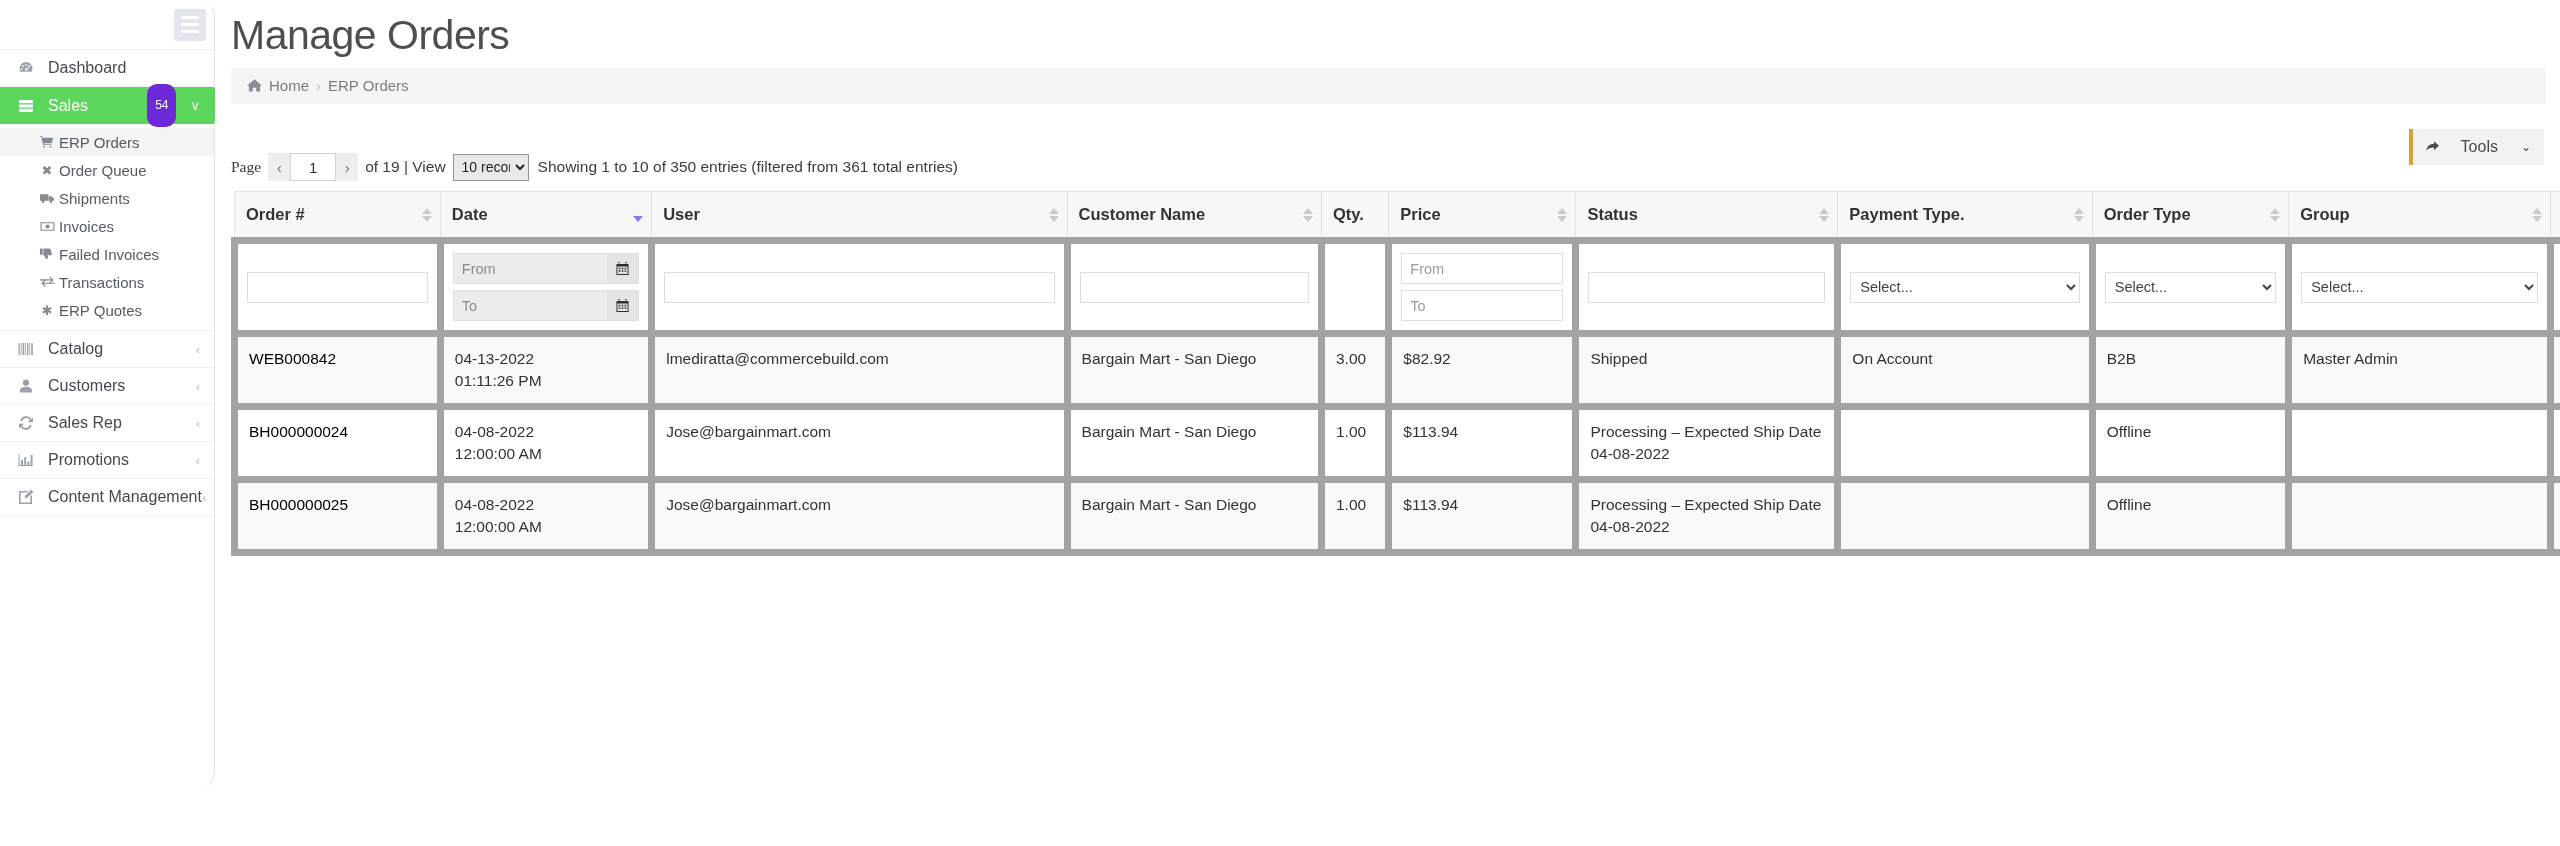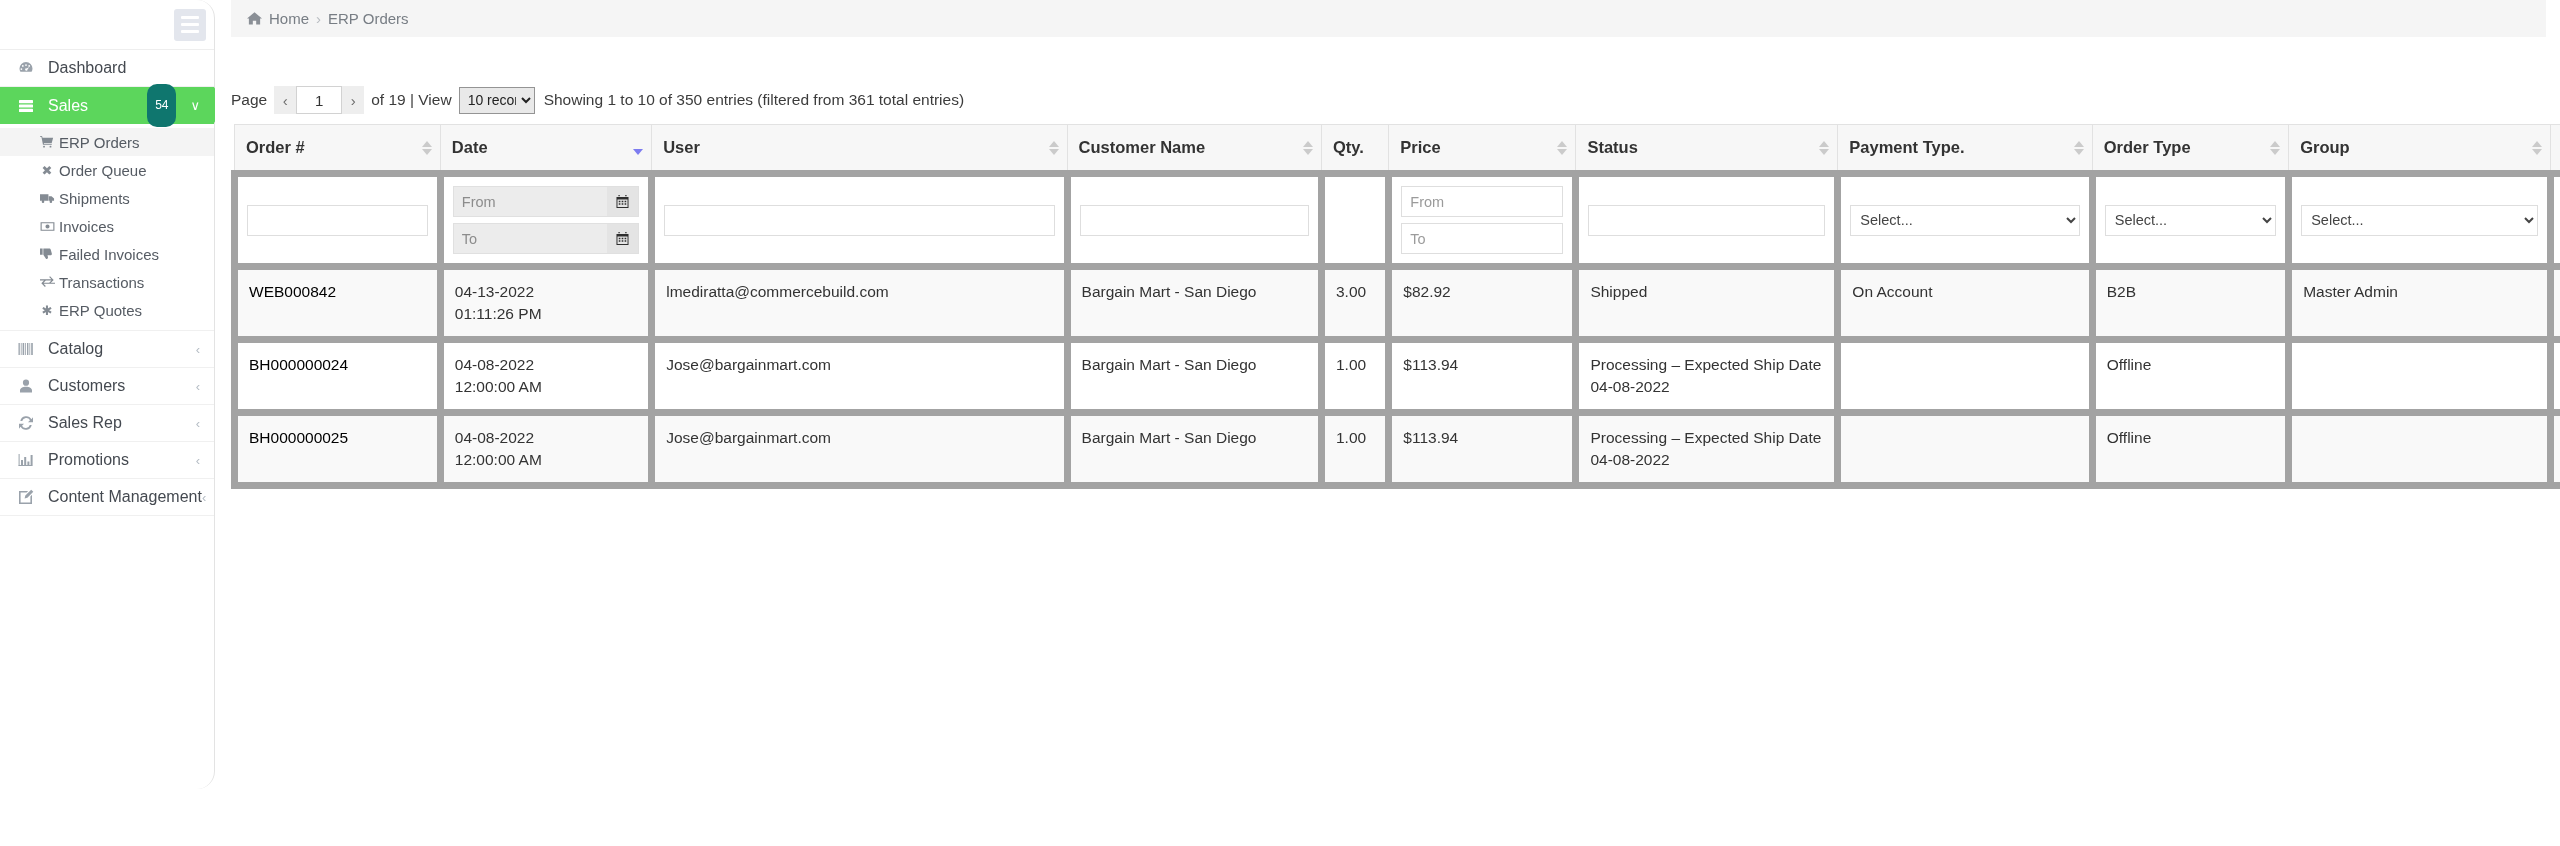--- a/index.html
+++ b/index.html
@@ -52,21 +52,21 @@
   }
   .nav-item.active .ico { color: #ffffff; }
   .nav-item.active .chev { color: #ffffff; }
   .nav-item.active::after {
     content: ""; position: absolute; right: -11px; top: 0;
     border-top: 18.5px solid transparent;
     border-bottom: 18.5px solid transparent;
     border-left: 11px solid #5cd65c;
   }
   .badge-count {
-    background: #0f766e; color: #fff; font-size: 12px;
+    background: #6d28d9; color: #fff; font-size: 12px;
     border-radius: 10px; padding: 14px 8px; margin-left: 10px; line-height: 1.2;
   }
   .subnav { background: #ffffff; padding: 4px 0 6px 0; border-bottom: 1px solid #f0f0f0;}
   .subnav-item {
     display: flex; align-items: center;
     height: 28px; padding-left: 38px;
     font-size: 15px; color: #555b63; cursor: pointer;
   }
   .subnav-item.sel { background: #f4f4f4; }
   .subnav-item .sico {
@@ -102,21 +102,21 @@
   }
   .tools-btn .arrow-ico { font-weight: 700; font-size: 14px; }
   .tools-btn .caret { font-size: 12px; margin-left: 3px; }
 
   
   .pager {
     display: flex; align-items: center; gap: 0px;
     padding: 0 0 0 16px; margin-top: 46px; font-size: 15.5px; color: #3c3c3c;
     height: 34px;
   }
-  .pager .lbl { margin-right: 7px; }
+  .pager .lbl { margin-right: 7px; font-family: Liberation Serif, serif; }
   .pg-btn {
     width: 22px; height: 28px; background: #eeeeee; border: none;
     color: #6d6d6d; font-size: 15px; cursor: pointer;
     display:flex; align-items:center; justify-content:center;
   }
   .pg-input {
     width: 46px; height: 28px; border: 1px solid #d2d2d2; background:#fff;
     text-align: center; font-size: 15px; color: #333; font-family: inherit;
   }
   .pager .txt { margin: 0 7px; }
@@ -329,20 +329,21 @@
             <path d="M1 2h9.2l-1.6 1.6H2.6v9.8h9.8V7.4L14 5.8V15H1zm12.2-1.3l2.1 2.1-5.9 5.9-2.8.7.7-2.8z"></path>
           </svg>
       </span>
       <span class="lbl">Content Management</span>
       <span class="chev">‹</span>
     </div>
   </div>
 
   <div class="main">
 
+    <div class="page-title">Manage Orders</div>
 
     <div class="breadcrumb">
       <span class="home-ico">
         <svg style="width:15px;height:15px;fill:currentColor;vertical-align:-2px;" viewBox="0 0 16 16">
             <path d="M8 1.4L0 8h2v6.4h4.2v-4h3.6v4H14V8h2z"></path>
           </svg>
       </span>
       <a>Home</a>
       <span class="sep">›</span>
       <span>ERP Orders</span>

